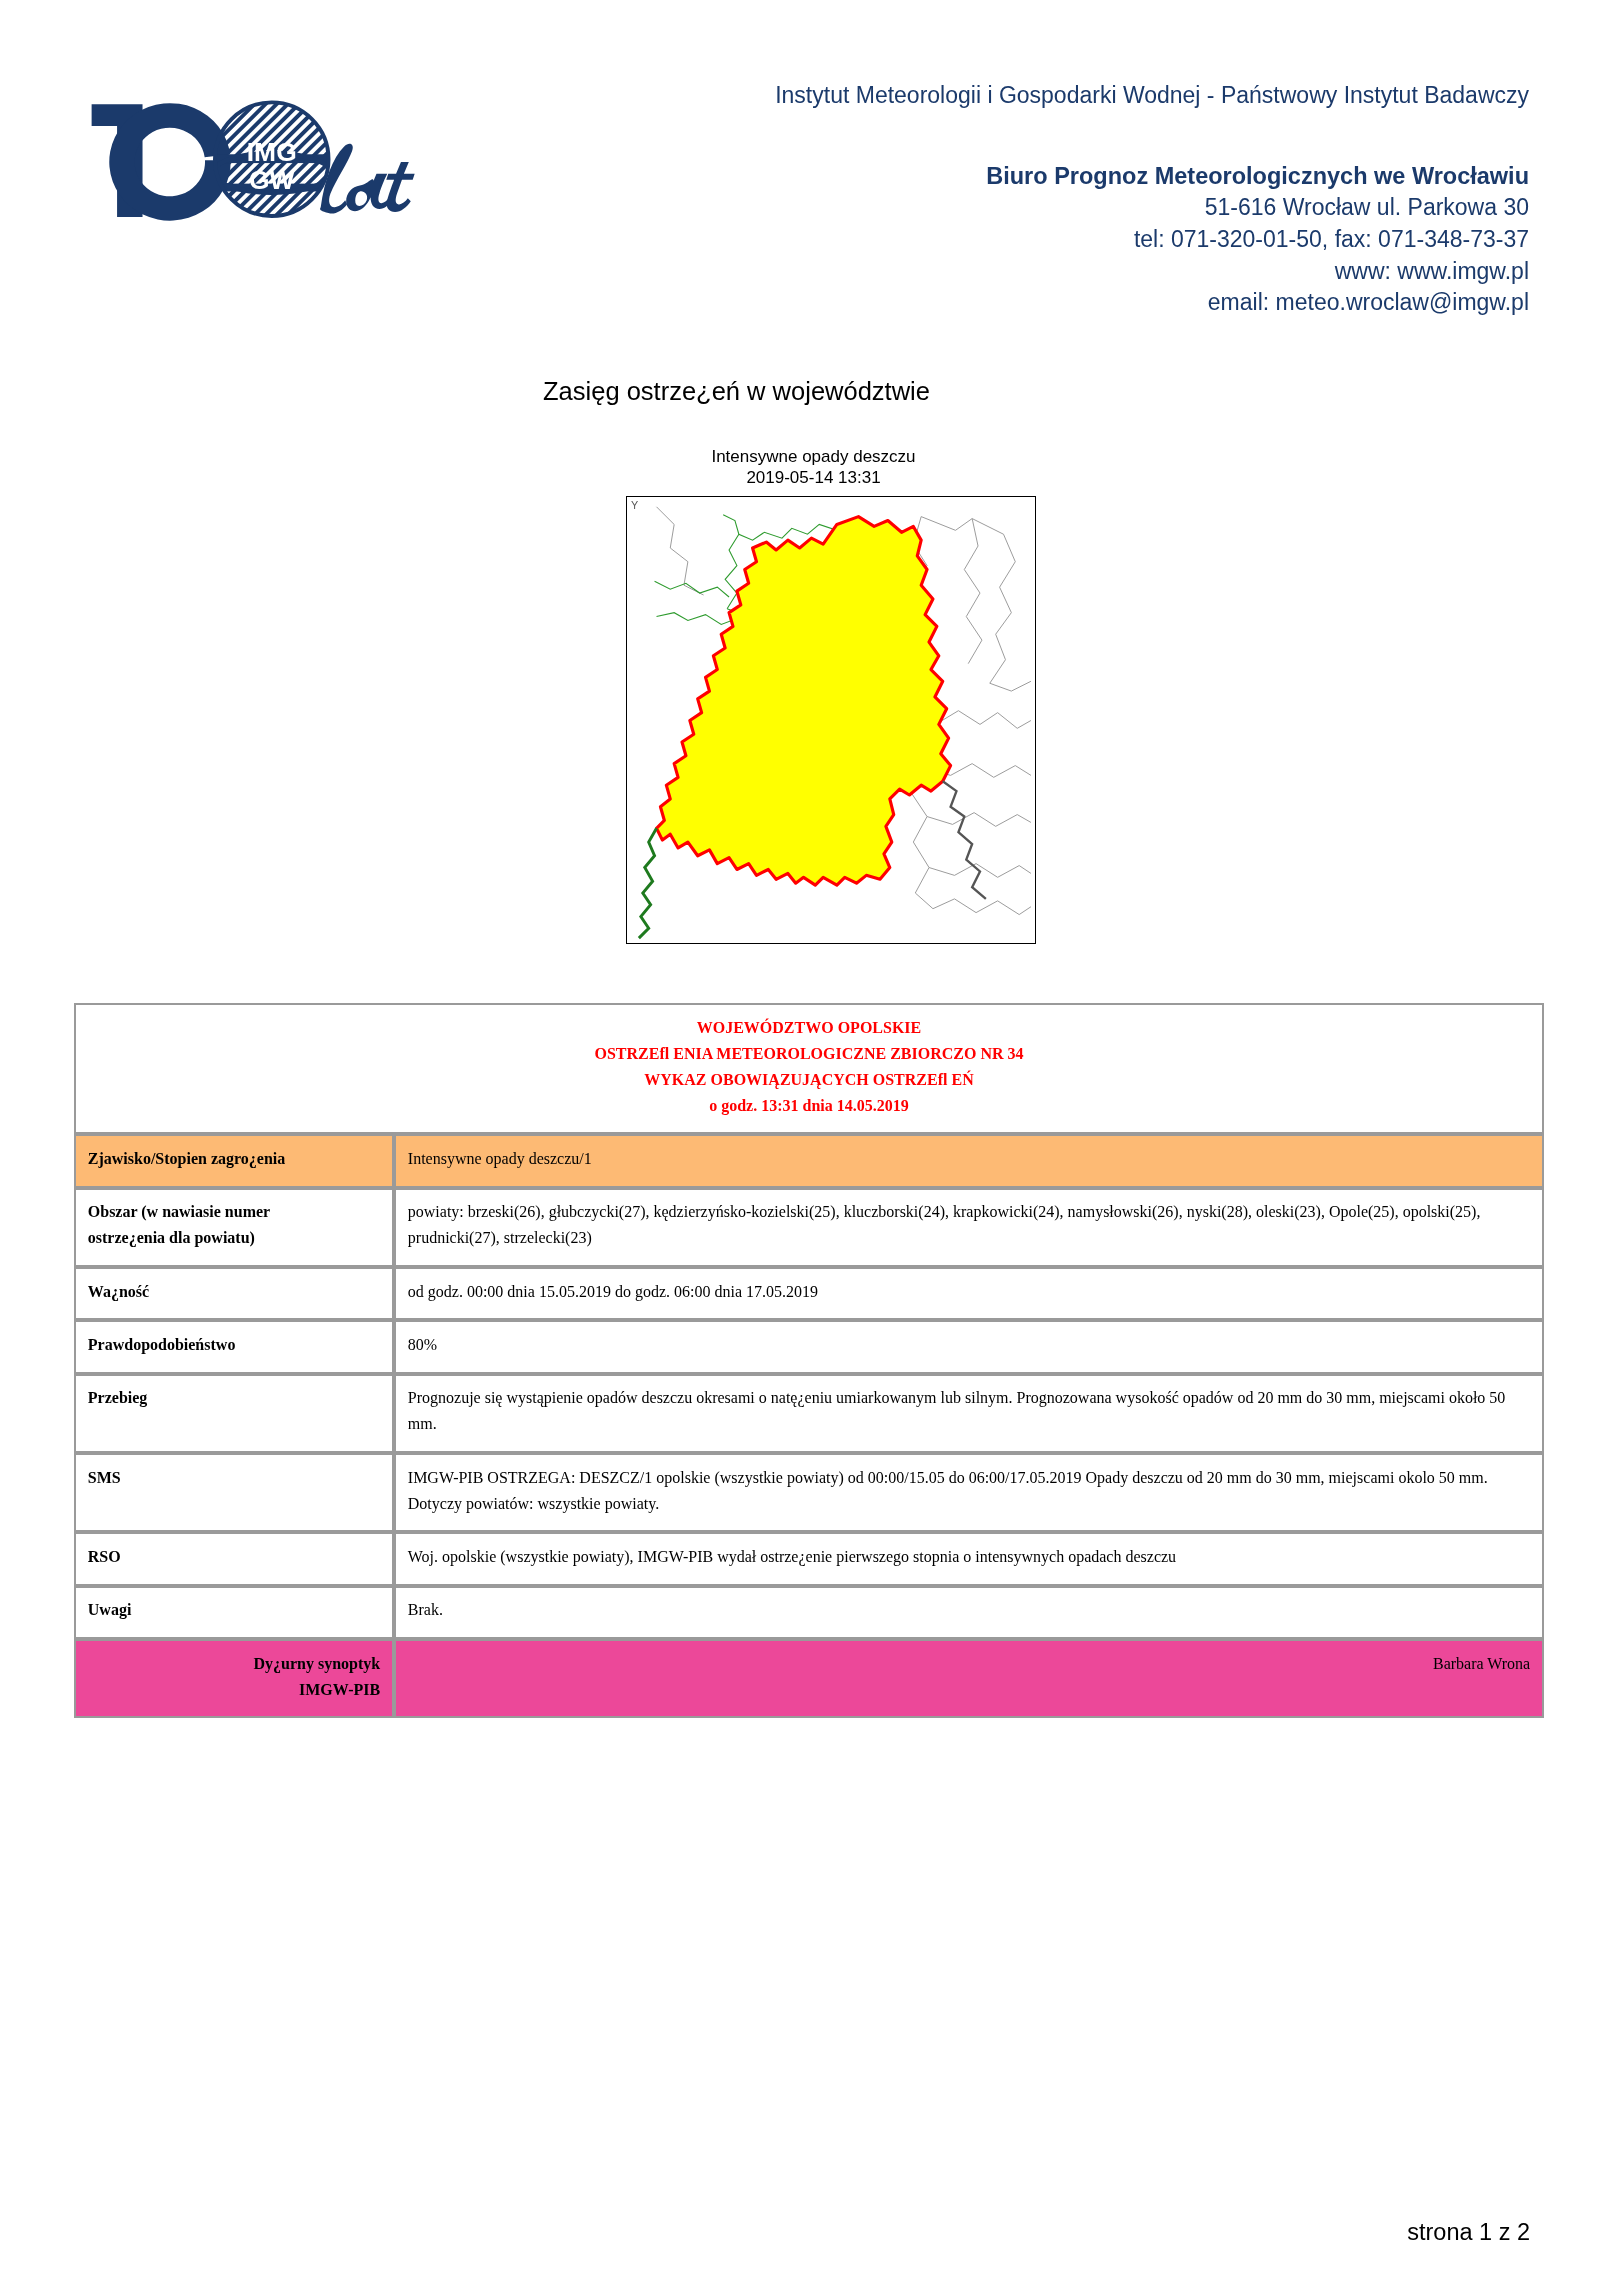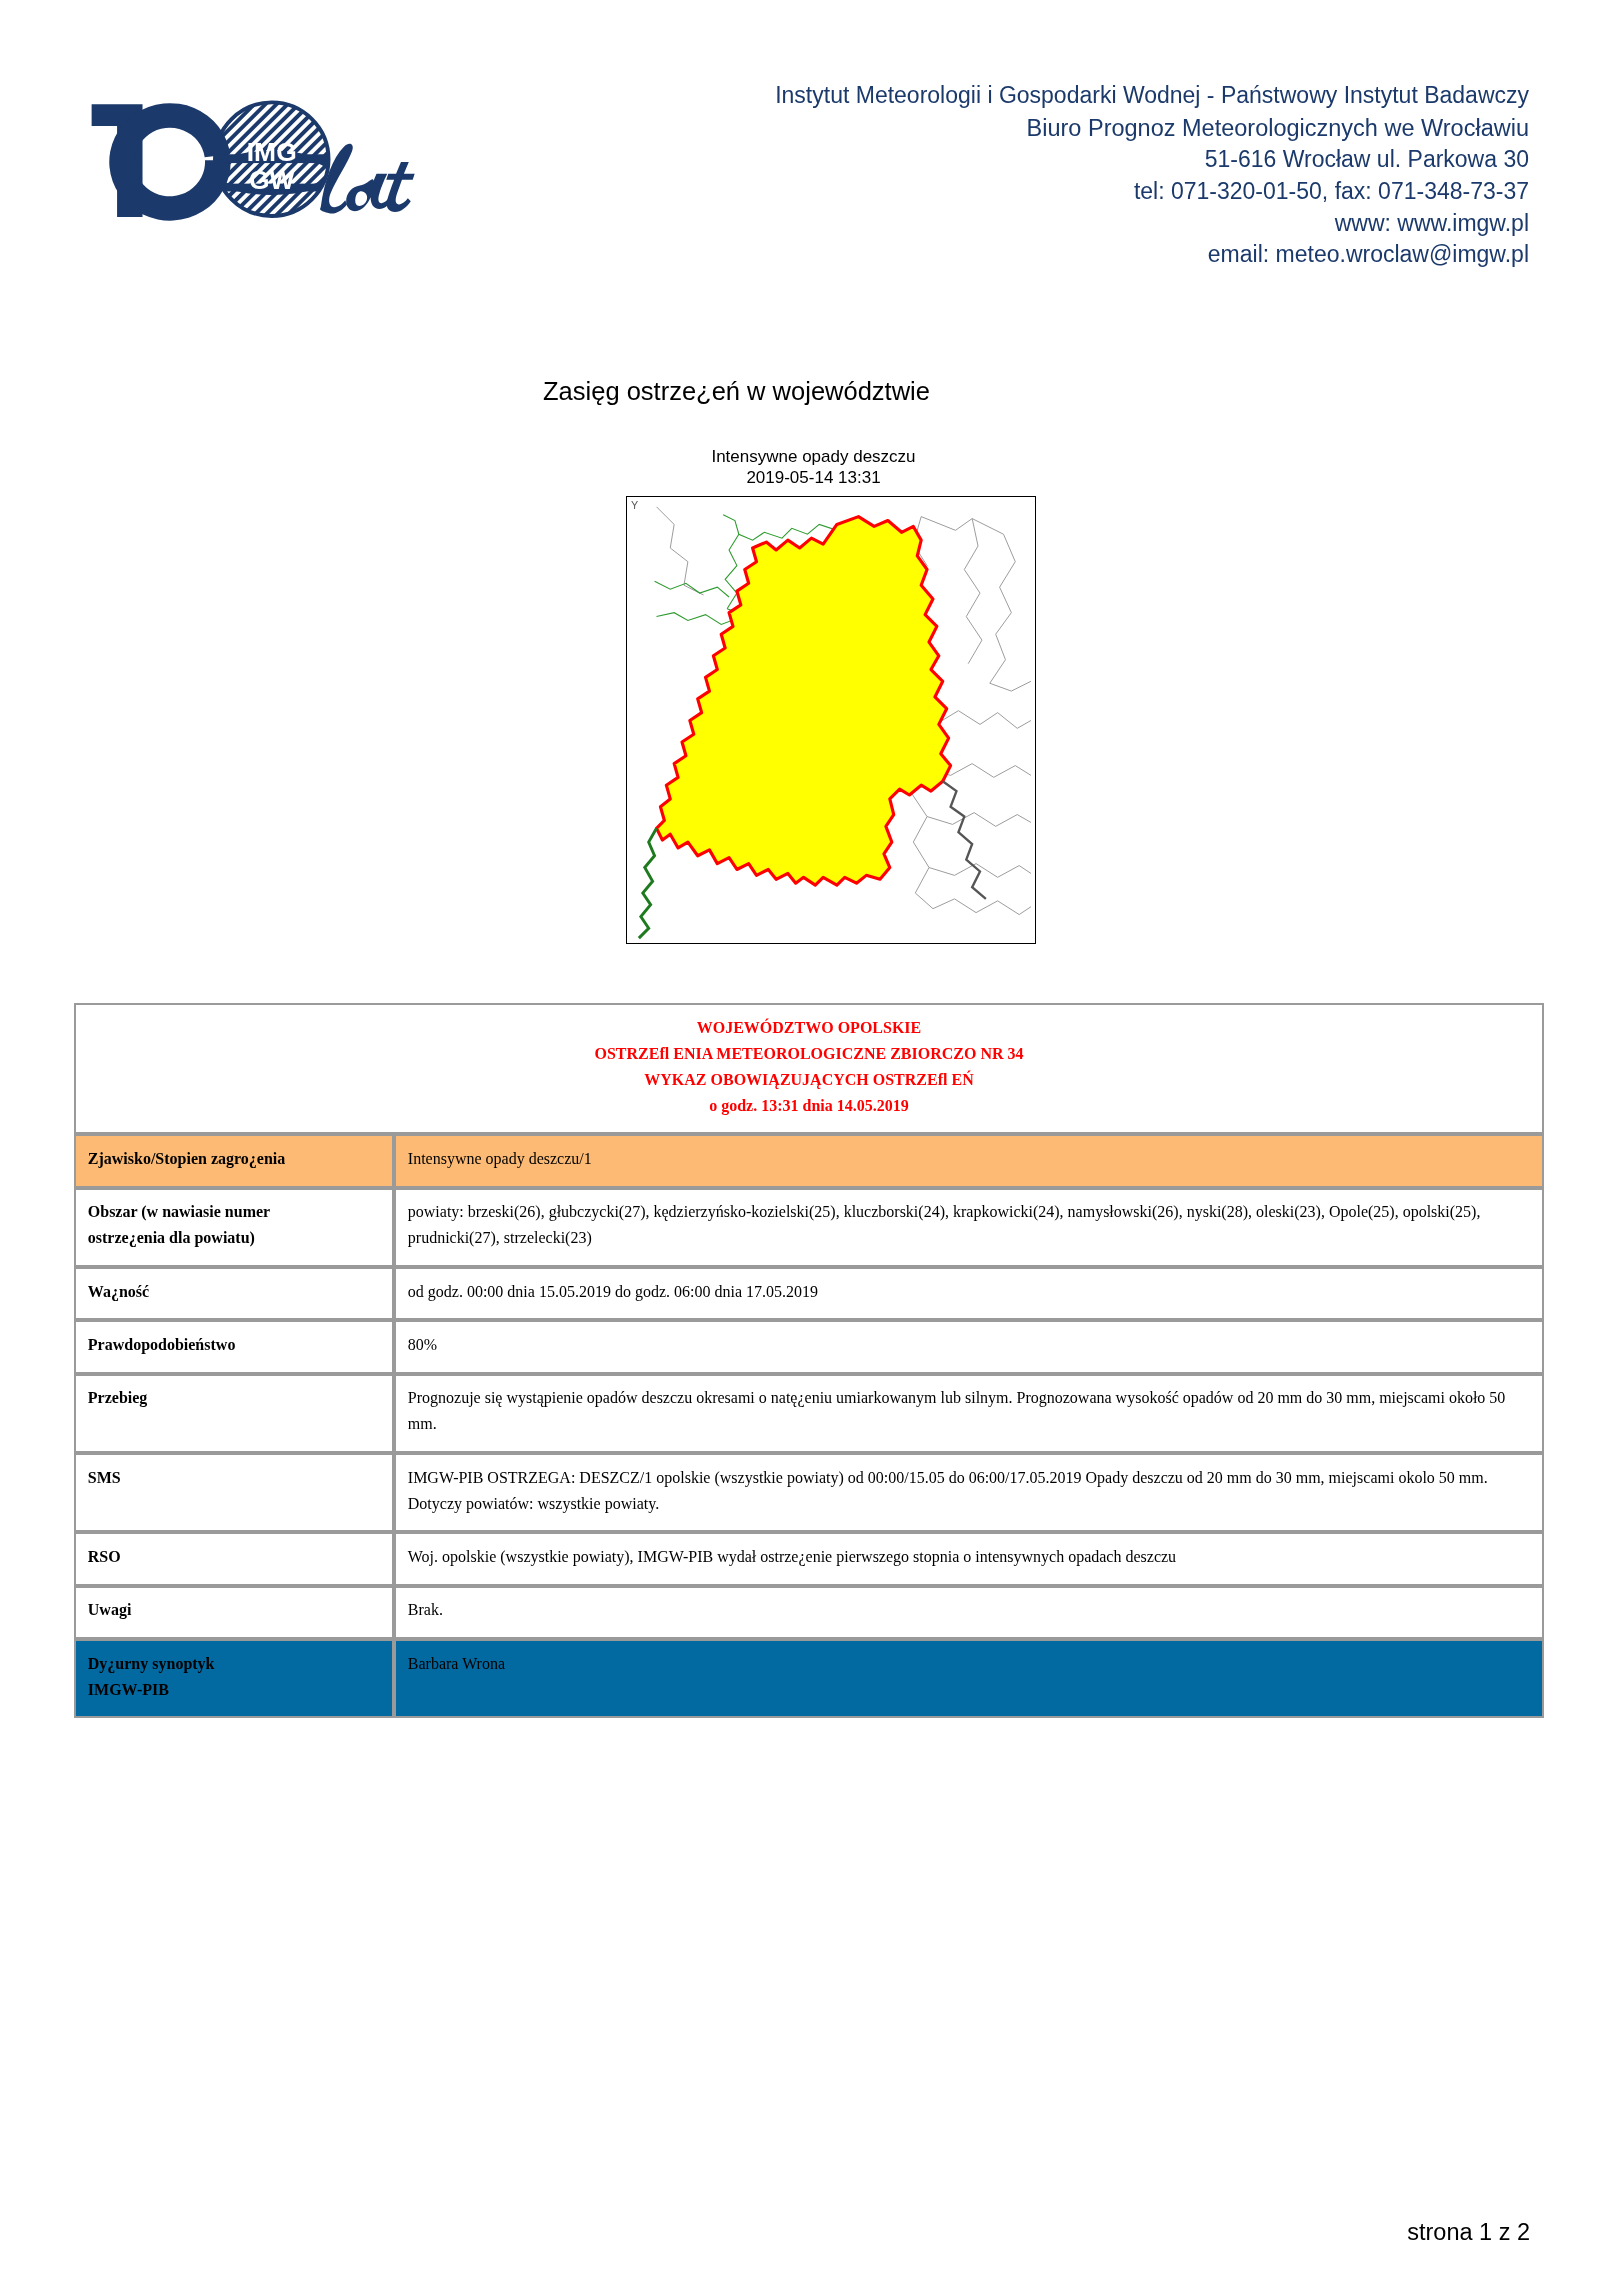--- a/index.html
+++ b/index.html
@@ -39,22 +39,23 @@
     text-align: right;
     color: #1b3a6b;
     line-height: 1.38;
   }
   .org-line {
     font-size: 23px;
     color: #1b3a6b;
     white-space: nowrap;
   }
   .org-line.bold {
-    font-weight: normal;
+    font-weight: bold;
     font-size: 23.5px;
+    margin-top: 48px;
   }
 
   
   .map-section {
     position: absolute;
     top: 323px; left: 0;
     width: 1620px;
     height: 676px;
   }
   .map-heading {
@@ -167,21 +168,21 @@
     line-height: 1.55;
     padding: 19.6px 9.8px 21.6px 9.8px;
     background: #ffffff;
   }
   .title-cell div { white-space: nowrap; }
   .lbl {
     width: 320px;
     font-weight: bold;
   }
   .row-yellow td { background: #fdba74; }
-  .row-grey td { background: #0369a1; }
+  .row-grey td { background: #ec4899; text-align: right; }
   .cellpad-tall { padding-bottom: 29px; }
 
   
   .footer {
     position: absolute;
     right: 90px;
     bottom: 47px;
     font-size: 23.5px;
     color: #000;
     font-family: "Liberation Sans", sans-serif;

